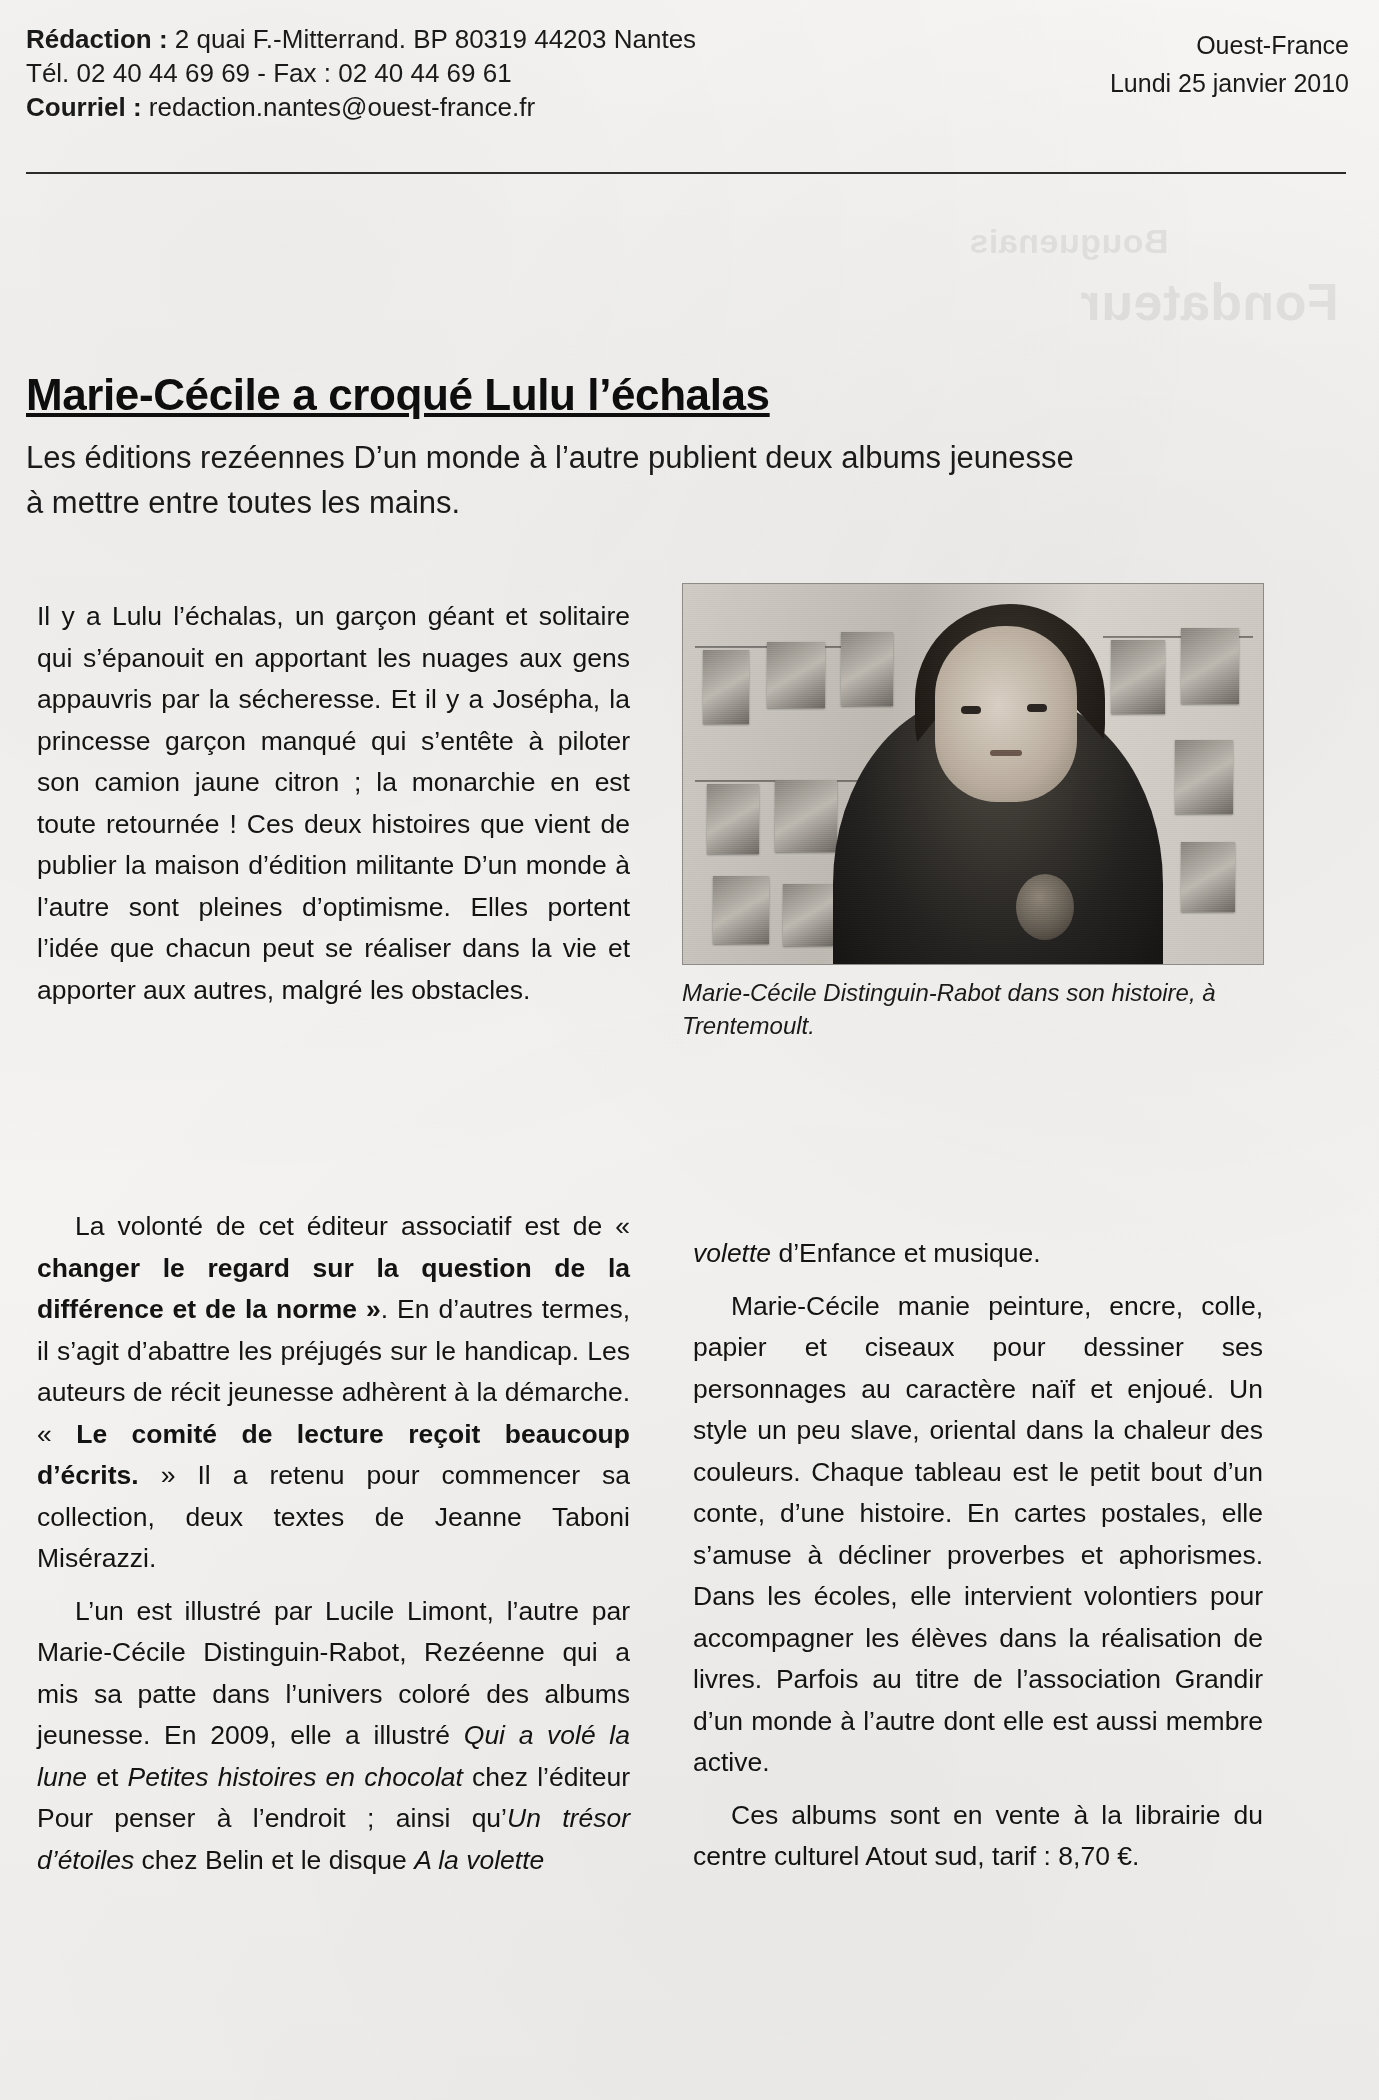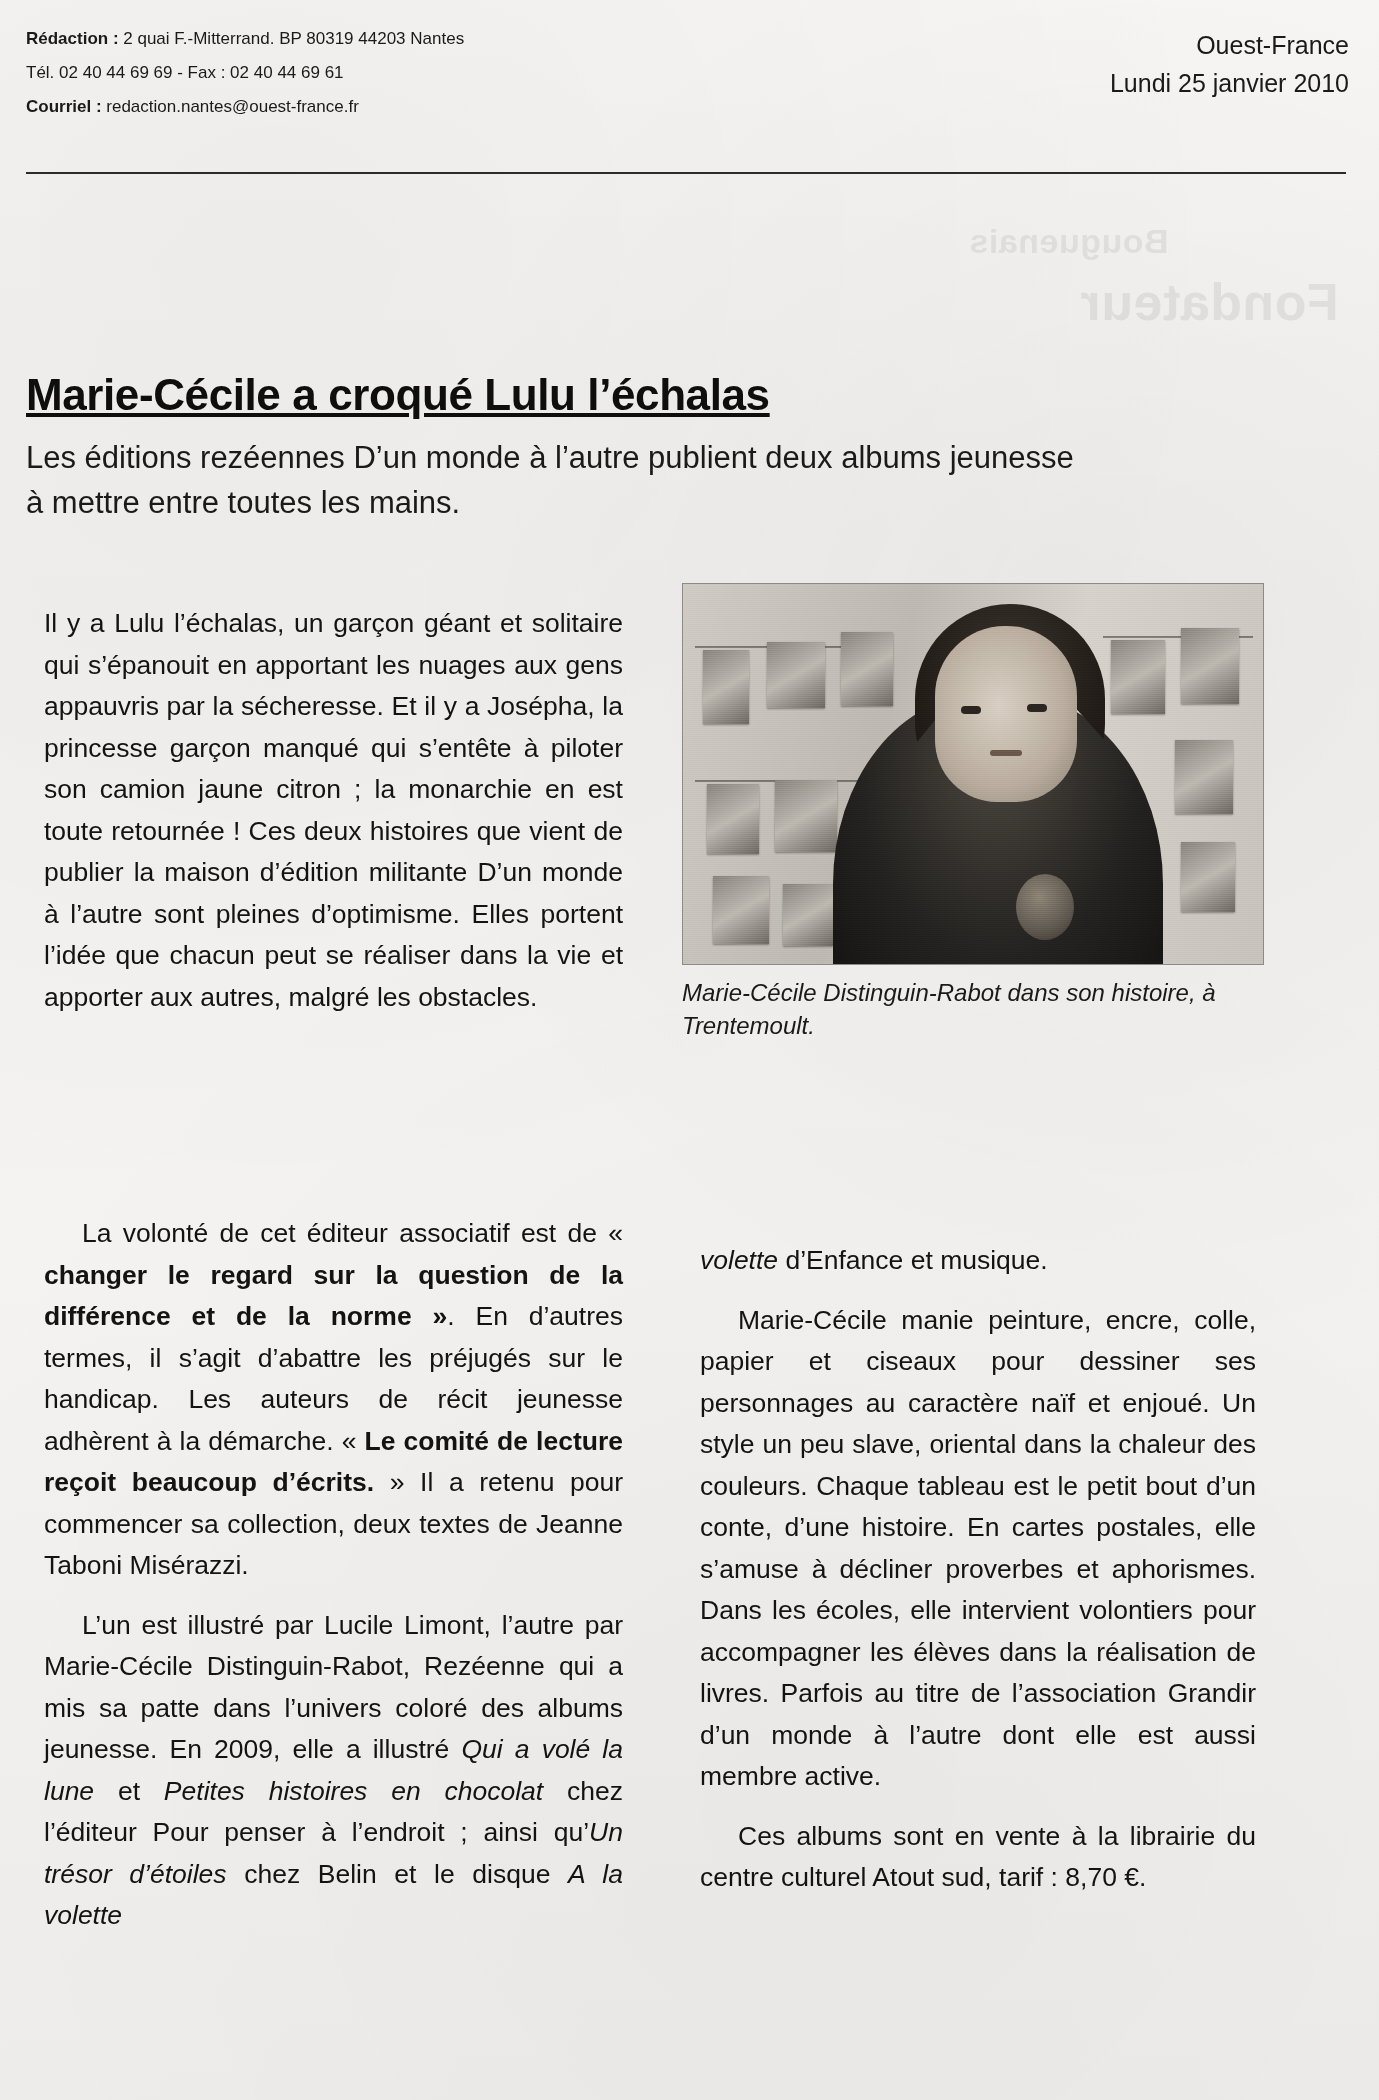--- a/index.html
+++ b/index.html
@@ -40,21 +40,21 @@
     position: absolute;
     left: 26px;
     top: 22px;
     right: 30px;
     height: 112px;
   }
   .mast-left {
     position: absolute;
     left: 0;
     top: 0;
-    font-size: 17px;
+    font-size: 26px;
     line-height: 34px;
     color: #1a1a1a;
   }
   .mast-left .lbl { font-weight: bold; }
   .mast-right {
     position: absolute;
     right: 0;
     top: 4px;
     text-align: right;
     font-size: 25px;
@@ -186,21 +186,21 @@
   }
 
   
   .col {
     position: absolute;
     font-size: 26.5px;
     line-height: 41.5px;
     color: #131313;
     text-align: justify;
   }
-  .col p { margin: 18px; }
+  .col p { margin: 11px; }
   .col p.indent { text-indent: 38px; }
   .col-left {
     left: 26px;
     top: 585px;
     width: 615px;
   }
   .col-right {
     left: 682px;
     top: 1222px;
     width: 592px;

